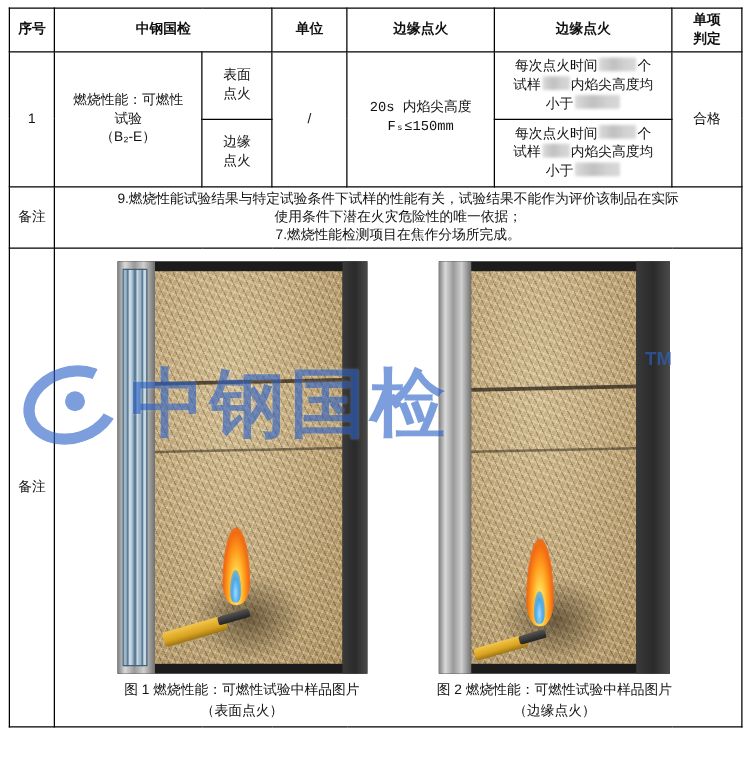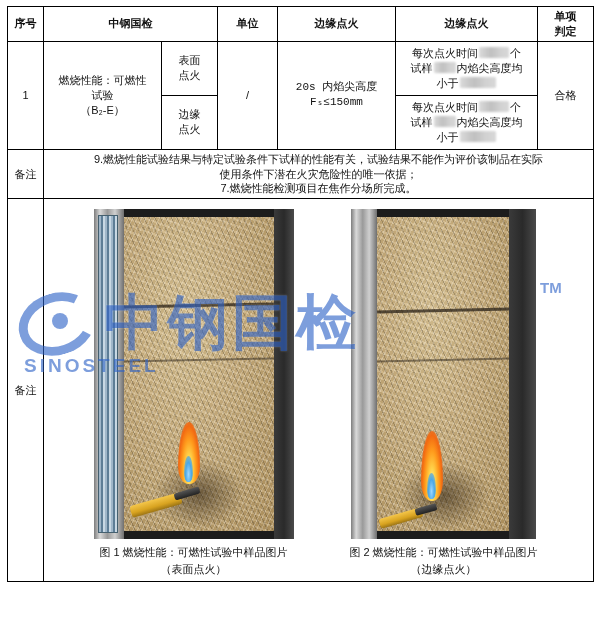--- a/index.html
+++ b/index.html
@@ -198,21 +198,21 @@
     font-family: "DejaVu Sans", "Liberation Sans", sans-serif;
     text-shadow: 0 0 2px rgba(255,255,255,.5);
   }
   .wm-sub {
     position: absolute; left: 6px; top: 76px;
     font-size: 19px; font-weight: bold; color: #2f63c7;
     letter-spacing: 3px;
   }
   .wm-tm {
     position: absolute; left: 498px; top: 0px;
-    font-size: 15px; color: #2f63c7; font-weight: bold; margin-left: 24px;
+    font-size: 15px; color: #2f63c7; font-weight: bold;
   }
   .wm-mark {
     position: absolute; left: 0px; top: 14px;
     width: 78px; height: 62px;
     border: 9px solid #2f63c7;
     border-radius: 50%;
     border-right-color: transparent;
     transform: rotate(-18deg);
   }
   .wm-dot {
@@ -346,17 +346,16 @@
           </div>
         </td>
       </tr>
     </tbody>
   </table>
 
   <div class="watermark">
     <div class="wm-mark"></div>
     <div class="wm-dot"></div>
     <div class="wm-text">中钢国检</div>
-    <div class="wm-sub">SINOSTEEL</div>
     <div class="wm-tm">TM</div>
   </div>
 
 </div>
 
 </body></html>

